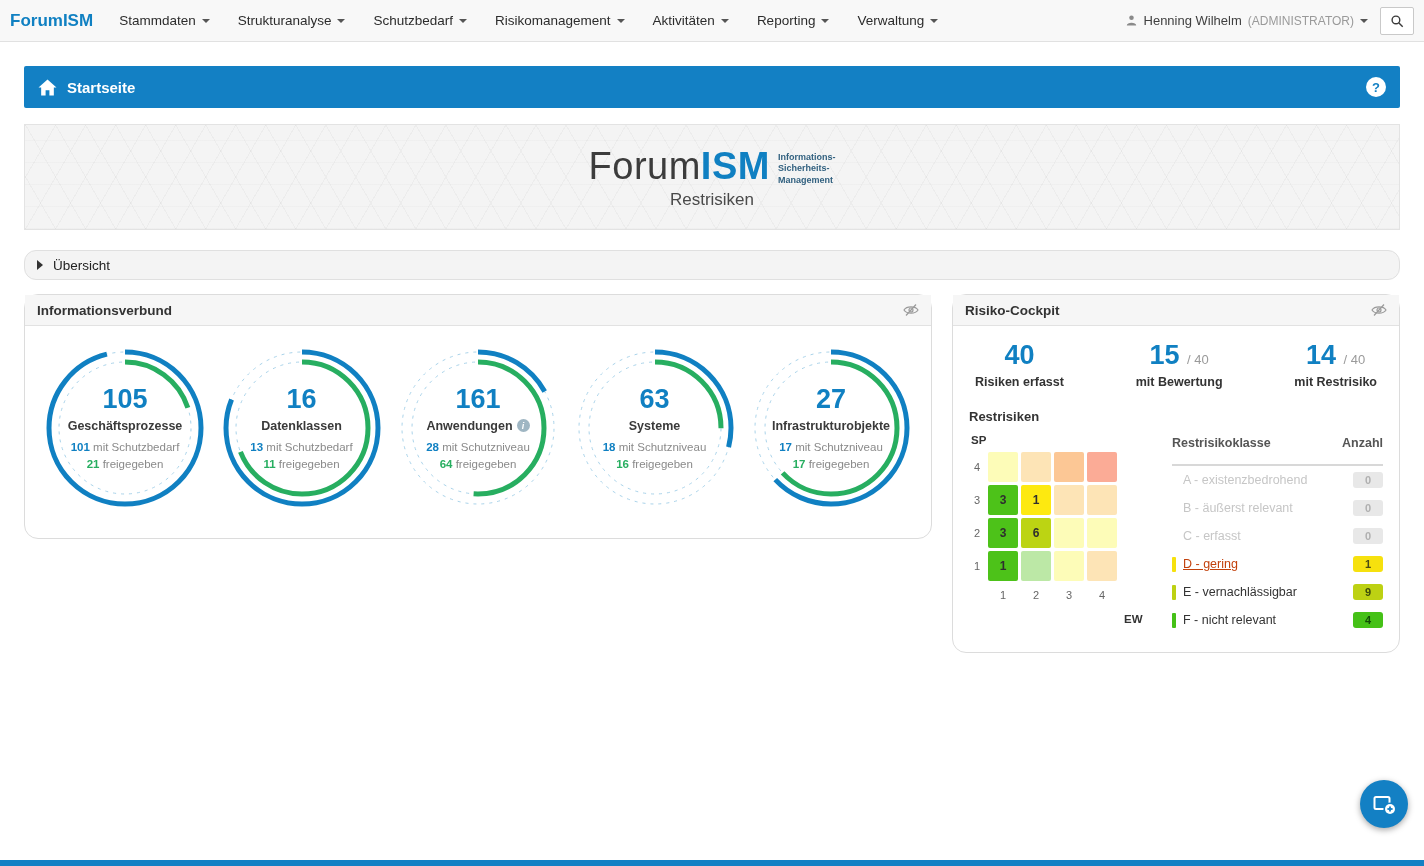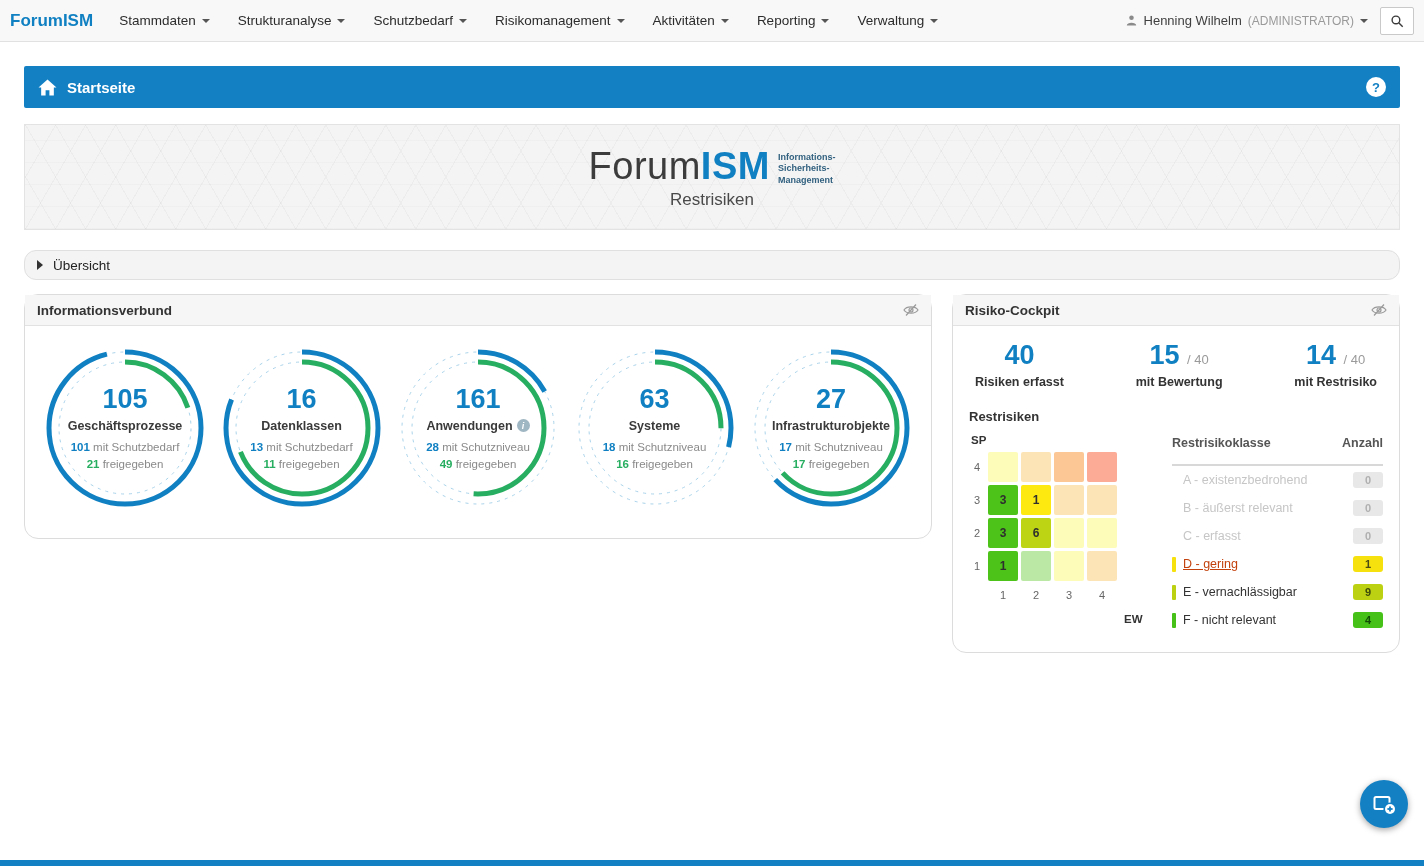--- a/index.html
+++ b/index.html
@@ -285,21 +285,21 @@
               <circle class="arc green" cx="84" cy="84" r="66" stroke-dasharray="211.4920174396649 414.6902302738527"></circle>
         </g>
           </svg>
         <div class="g-overlay">
           <div class="g-value">161</div>
           <div class="g-label">
               <span>Anwendungen</span>
               <span class="info-badge">i</span>
             </div>
           <div class="g-line"><span class="v blue">28</span> <span>mit Schutzniveau</span></div>
-          <div class="g-line"><span class="v green">49</span> <span>freigegeben</span></div>
+          <div class="g-line"><span class="v green">64</span> <span>freigegeben</span></div>
         </div>
       </div>
 
       <div class="gauge">
         <svg viewBox="0 0 168 168">
             <g transform="rotate(-90 84 84)">
           <circle class="dash" cx="84" cy="84" r="76"></circle>
               <circle class="arc blue" cx="84" cy="84" r="76" stroke-dasharray="138.48140417023808 477.5220833456485"></circle>
           <circle class="dash" cx="84" cy="84" r="66"></circle>
               <circle class="arc green" cx="84" cy="84" r="66" stroke-dasharray="103.67255756846318 414.6902302738527"></circle>

